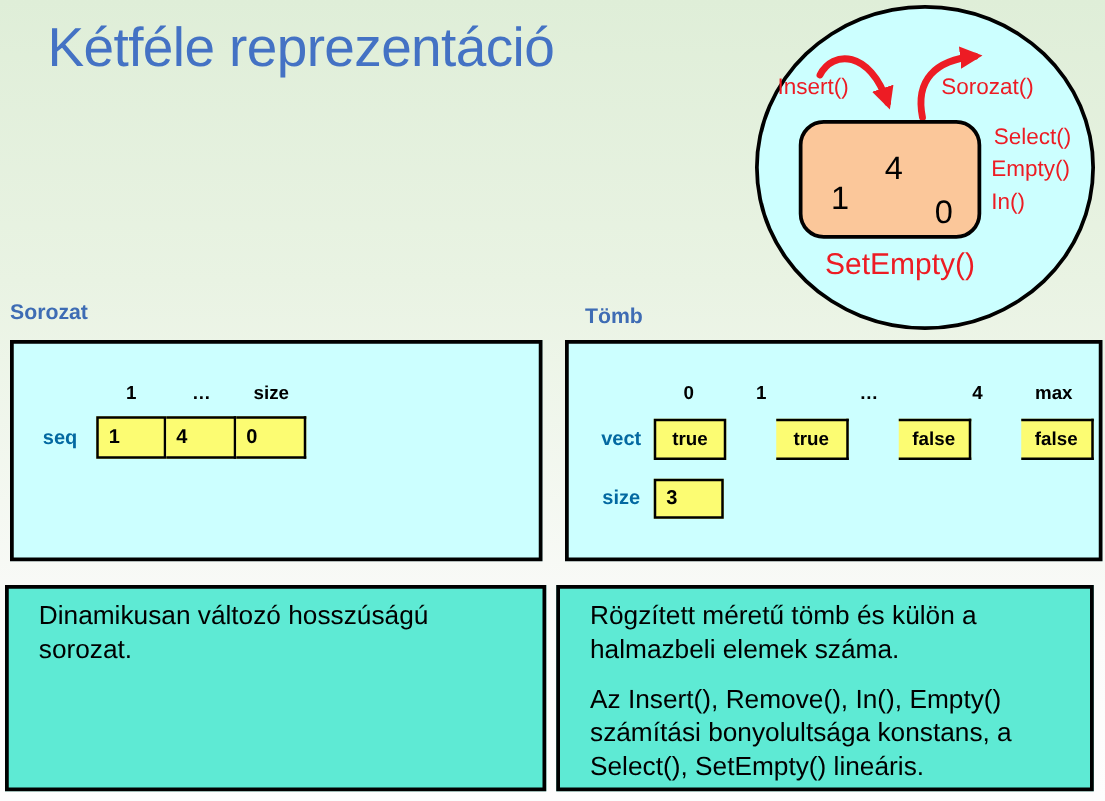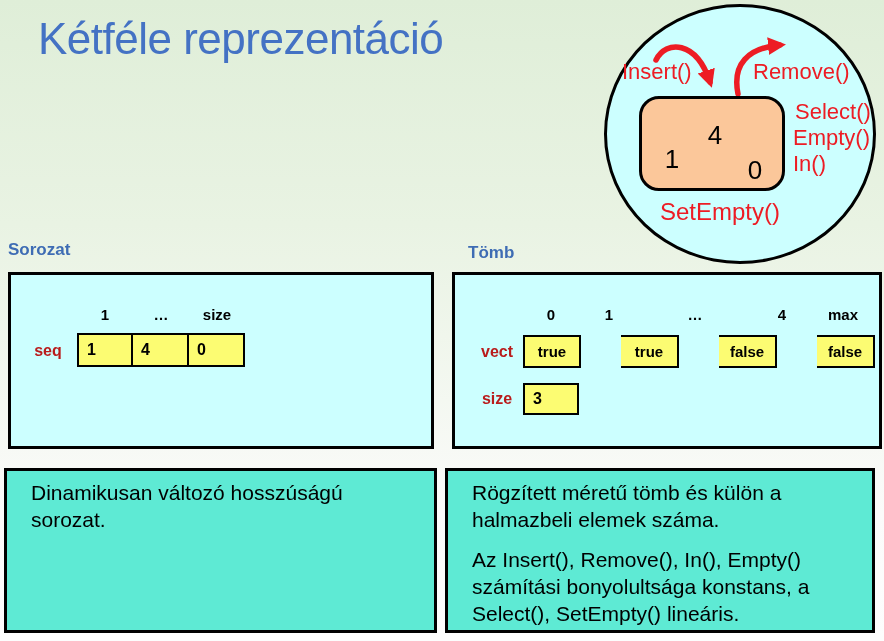--- a/index.html
+++ b/index.html
@@ -33,21 +33,21 @@
     border: 3px solid #000;
     border-radius: 20px;
   }
   .set-el {
     position: absolute;
     font-size: 26px; color: #000;
     transform: translate(-50%, -50%);
   }
   .op {
     color: #ED1C24;
-    font-size: 22px;
+    font-size: 18px;
     white-space: nowrap;
   }
   .op-setempty { font-size: 24px; }
 
   
   .panel-heading {
     font-size: 17px; font-weight: bold; color: #3E6CB4;
   }
   .panel {
     background: #CCFFFF;
@@ -55,21 +55,21 @@
   }
   .idx {
     position: absolute;
     transform: translateX(-50%);
     font-size: 15px; font-weight: bold; color: #000;
     white-space: nowrap;
   }
   .row-label {
     position: absolute;
     transform: translate(-50%, -50%);
-    font-size: 16px; font-weight: bold; color: #b91c1c;
+    font-size: 16px; font-weight: bold; color: #0369a1;
   }
   .cells { position: absolute; display: flex; }
   .cell {
     background: #FCFC72;
     border: 2px solid #000;
     font-size: 16px; font-weight: bold; color: #000;
     display: flex; align-items: center;
   }
   .cell.pad-left { padding-left: 8px; }
   .cell.centered { justify-content: center; }
@@ -104,21 +104,21 @@
   <path d="M134,90 C128,60 144,44 176,41" fill="none" stroke="#ED1C24" stroke-width="5.5" stroke-linecap="round" marker-end="url(#ah)"></path>
 </svg>
 
 <div class="abs set-box">
   <span class="set-el" style="left:73px; top:36px;">4</span>
   <span class="set-el" style="left:30px; top:60px;">1</span>
   <span class="set-el" style="left:113px; top:71px;">0</span>
 </div>
 
 <span class="abs op" style="left:622px; top:59px;">Insert()</span>
-<span class="abs op" style="left:753px; top:59px;">Remove()</span>
+<span class="abs op" style="left:753px; top:59px;">Sorozat()</span>
 <span class="abs op" style="left:795px; top:99px;">Select()</span>
 <span class="abs op" style="left:793px; top:125px;">Empty()</span>
 <span class="abs op" style="left:793px; top:151px;">In()</span>
 <span class="abs op op-setempty" style="left:660px; top:198px;">SetEmpty()</span>
 
 <div class="abs panel-heading" style="left:8px; top:240px;">Sorozat</div>
 
 <div class="abs panel" style="left:8px; top:272px; width:426px; height:177px;">
   <span class="idx" style="left:94px;  top:31px;">1</span>
   <span class="idx" style="left:150px; top:31px;">…</span>

